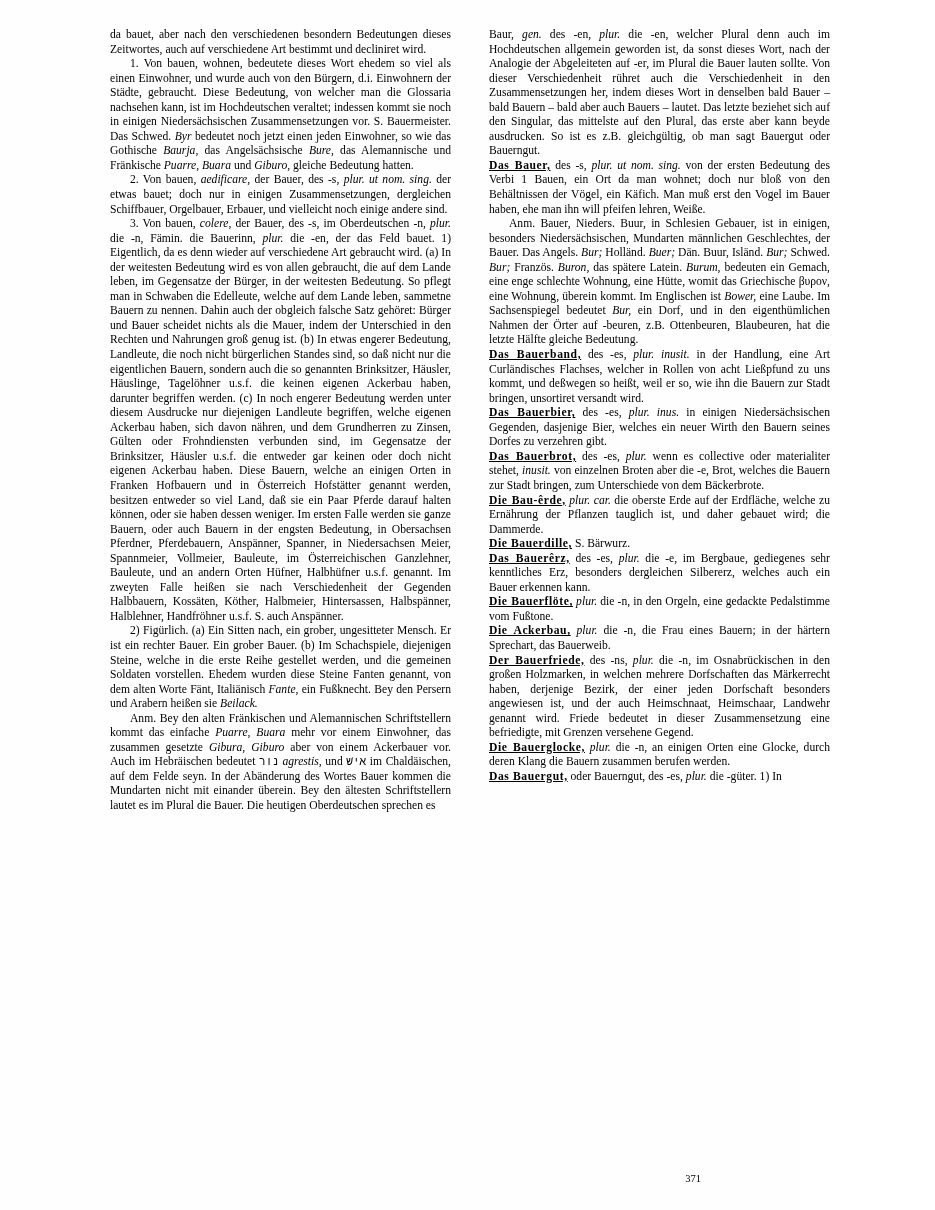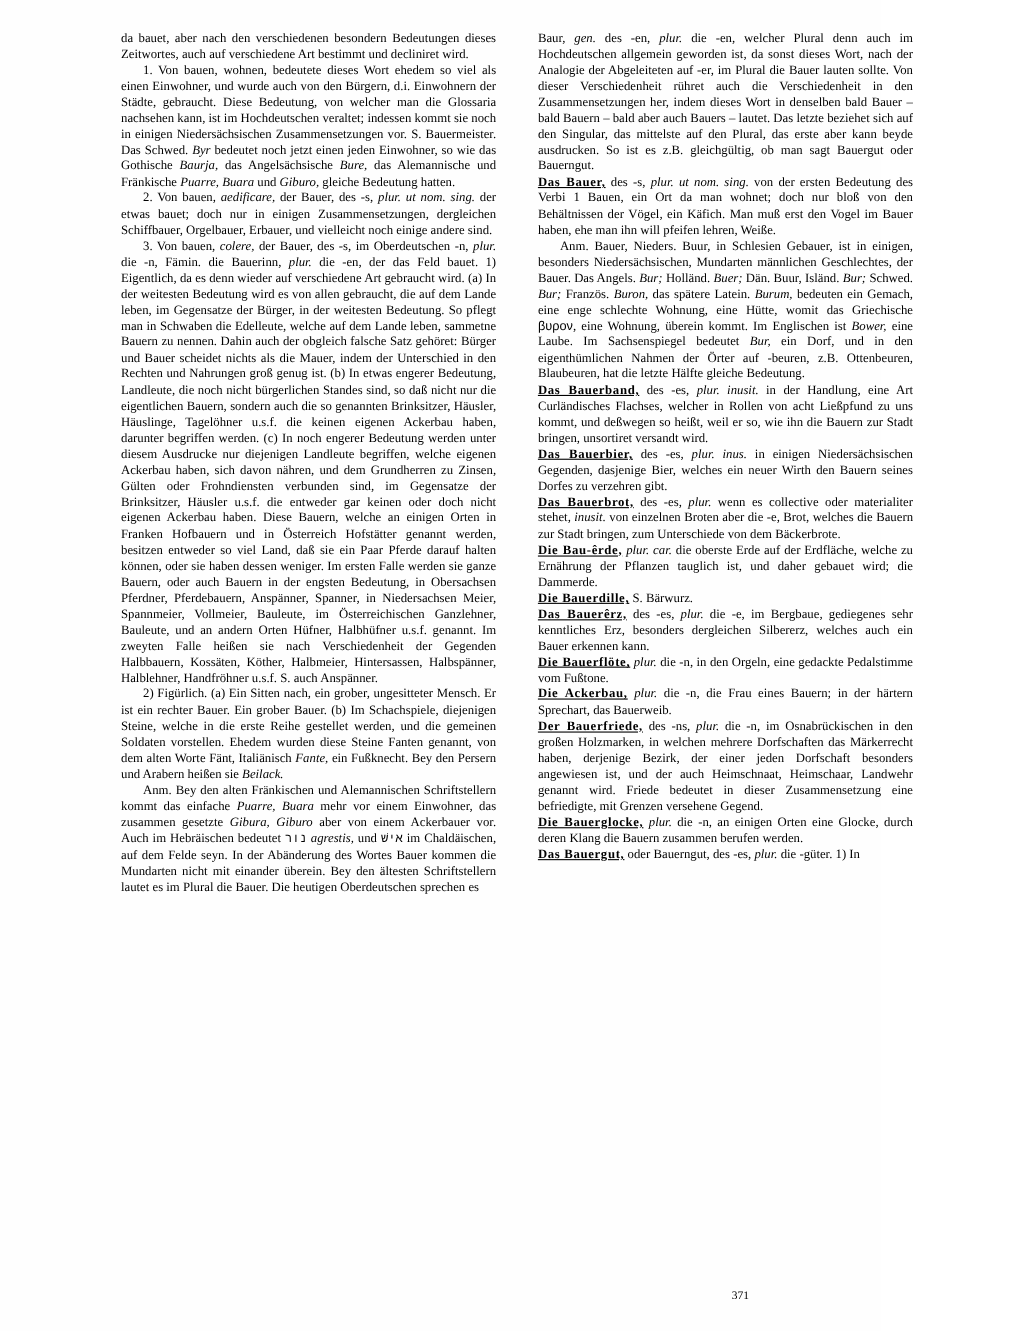--- a/index.html
+++ b/index.html
@@ -52,25 +52,25 @@
     font-weight: bold;
   }
   .ital {
     font-style: italic;
   }
   .sp {
     letter-spacing: 0.6px;
     text-decoration: underline;
   }
   .gk {
-    font-family: Liberation Sans, sans-serif;
+    font-family: Liberation Serif, serif;
   }
   .folio {
     position: absolute;
-    right: 120px;
+    right: 100px;
     bottom: 26px;
     font-size: 10.5px;
     font-family: "Liberation Serif", serif;
     color: #000;
   }
   .hebrew {
     font-family: Liberation Mono, monospace;
     font-size: 11px;
   }
 </style>

